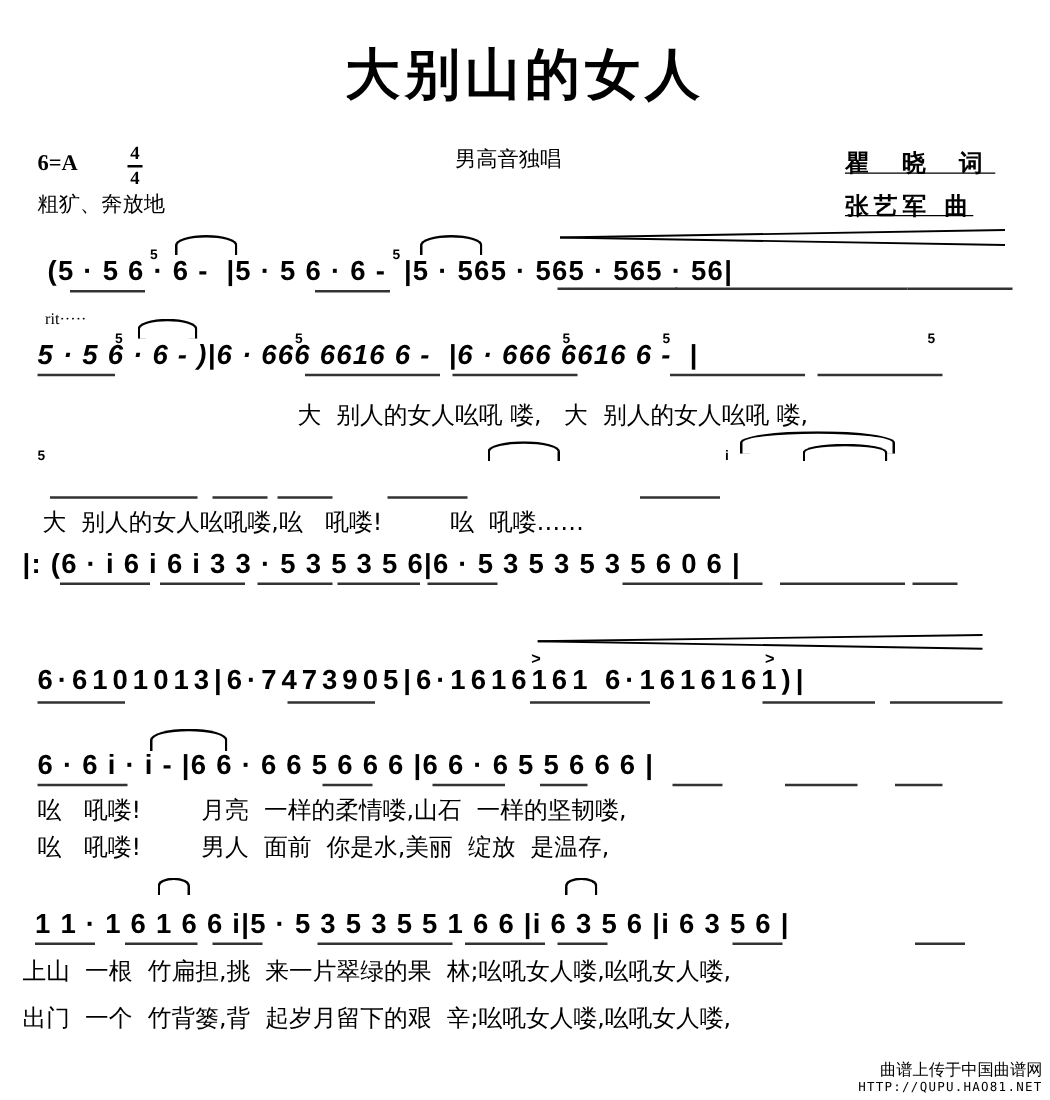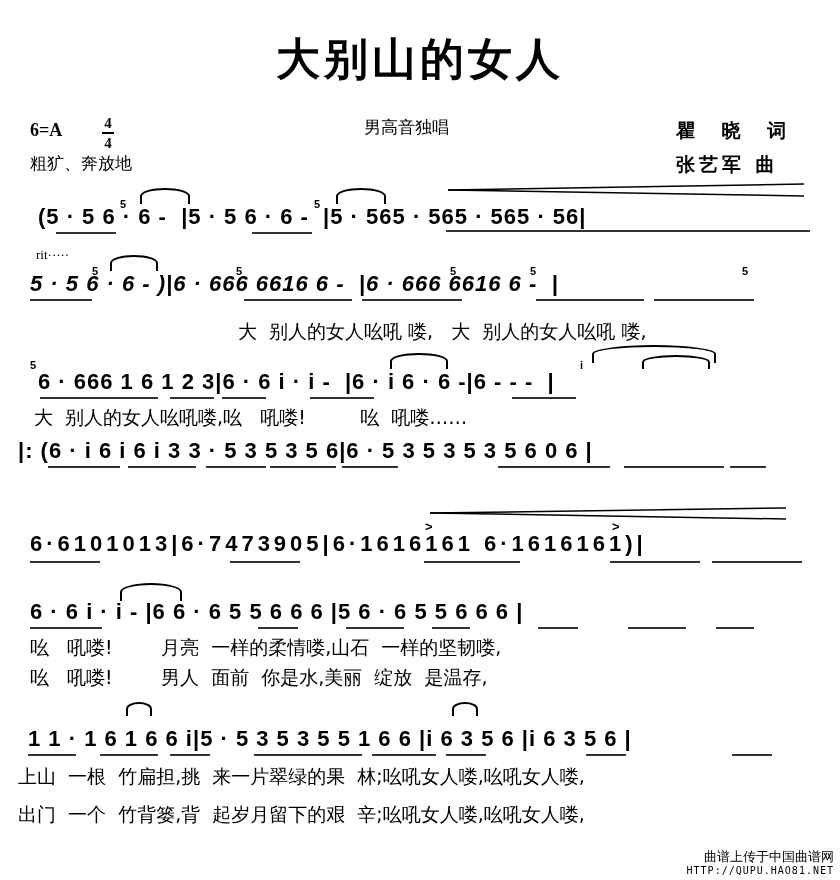--- a/index.html
+++ b/index.html
@@ -4,21 +4,21 @@
 <style>
   html, body { margin: 0; padding: 0; background: #ffffff; }
   body { width: 840px; height: 880px; position: relative; overflow: hidden; color: #000; font-family: "DejaVu Sans", sans-serif; }
   .abs { position: absolute; }
   .title { left: 0; width: 840px; top: 30px; text-align: center; font-size: 44px; font-weight: bold; letter-spacing: 4px; font-family: "DejaVu Sans", sans-serif; }
   .key { left: 30px; top: 120px; font-size: 18px; font-weight: bold; font-family: "Liberation Serif", serif; }
   .timesig { left: 102px; top: 115px; font-size: 15px; font-weight: bold; line-height: 16px; text-align: center; font-family: "Liberation Serif", serif; }
   .timesig .bar { display:block; border-top: 2px solid #000; width: 12px; margin: 1px auto; }
   .tempo { left: 30px; top: 152px; font-size: 17px; }
   .perf { left: 364px; top: 116px; font-size: 17px; }
-  .credit { font-size: 19px; font-weight: bold; left: 676px; letter-spacing: 10px; }
+  .credit { font-size: 19px; font-weight: bold; left: 676px; letter-spacing: 10px; text-decoration: underline; }
   .staff { position: absolute; left: 0; width: 840px; }
   .notes { position: absolute; font-family: "Liberation Sans", sans-serif; font-weight: bold; font-size: 22px; white-space: pre; letter-spacing: 1px; }
   .lyric { position: absolute; font-size: 19px; white-space: pre; font-family: "DejaVu Sans", sans-serif; }
   .uline { position: absolute; height: 2px; background: #333; }
   .arc { position: absolute; border: 2px solid #000; border-bottom: none; border-radius: 50% 50% 0 0; }
   .cresc { position: absolute; }
   .footer { right: 6px; top: 850px; font-size: 13px; text-align: right; line-height: 14px; font-family: "DejaVu Sans Mono", monospace; }
   .small { position:absolute; font-size: 11px; font-weight: bold; font-family: "Liberation Sans", sans-serif; }
   .rit { position:absolute; font-size: 13px; font-family: "Liberation Serif", serif; }
 </style>
@@ -66,21 +66,20 @@
   <div class="arc" style="left:110px;top:10px;width:44px;height:14px;"></div>
   <div class="uline" style="left:30px;top:54px;width:62px;"></div>
   <div class="uline" style="left:244px;top:54px;width:108px;"></div>
   <div class="uline" style="left:362px;top:54px;width:100px;"></div>
   <div class="uline" style="left:536px;top:54px;width:108px;"></div>
   <div class="uline" style="left:654px;top:54px;width:100px;"></div>
   <div class="lyric" style="left:238px;top:74px;">大  别人的女人吆吼 喽,   大  别人的女人吆吼 喽,</div>
 </div>
 
 <div class="staff" style="top:345px;height:95px;">
-  <div class="notes" style="left:38px;top:24px;">6 · 666 1 6 1 2 3|6 · 6 i · i -  |6 · i 6 · 6 -|6 - - -  |</div>
   <div class="small" style="left:30px;top:14px;">5</div>
   <div class="small" style="left:580px;top:14px;">i</div>
   <div class="arc" style="left:390px;top:8px;width:54px;height:14px;"></div>
   <div class="arc" style="left:592px;top:0px;width:120px;height:16px;"></div>
   <div class="arc" style="left:642px;top:10px;width:64px;height:12px;"></div>
   <div class="uline" style="left:40px;top:52px;width:118px;"></div>
   <div class="uline" style="left:170px;top:52px;width:44px;"></div>
   <div class="uline" style="left:222px;top:52px;width:44px;"></div>
   <div class="uline" style="left:310px;top:52px;width:64px;"></div>
   <div class="uline" style="left:512px;top:52px;width:64px;"></div>
@@ -109,21 +108,21 @@
   <div class="notes" style="left:30px;top:26px;letter-spacing:4px;">6·6101013|6·7473905|6·1616161 6·1616161)|</div>
   <div class="uline" style="left:30px;top:56px;width:70px;"></div>
   <div class="uline" style="left:230px;top:56px;width:70px;"></div>
   <div class="uline" style="left:424px;top:56px;width:96px;"></div>
   <div class="uline" style="left:610px;top:56px;width:90px;"></div>
   <div class="uline" style="left:712px;top:56px;width:90px;"></div>
 </div>
 
 <div class="staff" style="top:575px;height:115px;">
   <div class="arc" style="left:120px;top:8px;width:58px;height:16px;"></div>
-  <div class="notes" style="left:30px;top:24px;">6 · 6 i · i - |6 6 · 6 5 5 6 6 6 |5 6 · 6 5 5 6 6 6 |</div>
+  <div class="notes" style="left:30px;top:24px;">6 · 6 i · i - |6 6 · 6 6 5 6 6 6 |6 6 · 6 5 5 6 6 6 |</div>
   <div class="uline" style="left:30px;top:52px;width:72px;"></div>
   <div class="uline" style="left:258px;top:52px;width:40px;"></div>
   <div class="uline" style="left:346px;top:52px;width:58px;"></div>
   <div class="uline" style="left:432px;top:52px;width:38px;"></div>
   <div class="uline" style="left:538px;top:52px;width:40px;"></div>
   <div class="uline" style="left:628px;top:52px;width:58px;"></div>
   <div class="uline" style="left:716px;top:52px;width:38px;"></div>
   <div class="lyric" style="left:30px;top:60px;">吆   吼喽!        月亮  一样的柔情喽,山石  一样的坚韧喽,</div>
   <div class="lyric" style="left:30px;top:90px;">吆   吼喽!        男人  面前  你是水,美丽  绽放  是温存,</div>
 </div>

